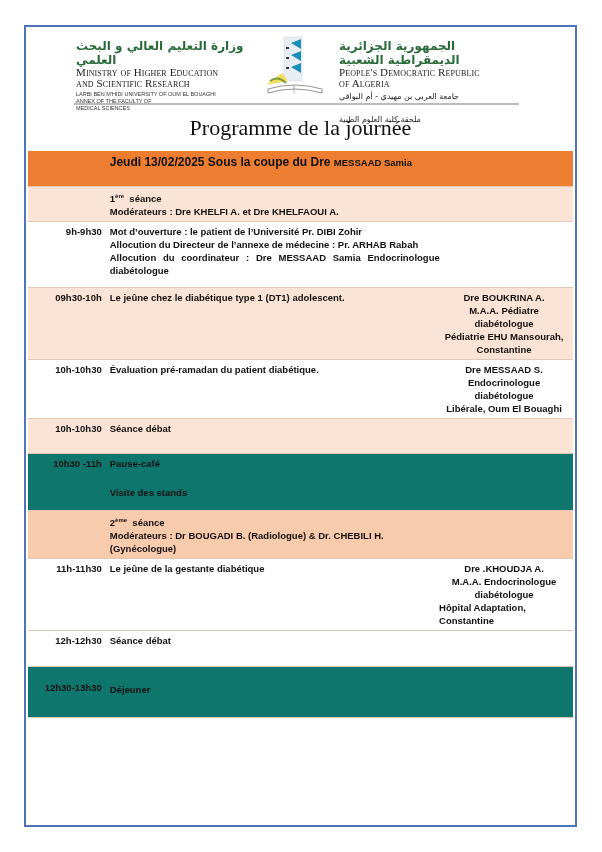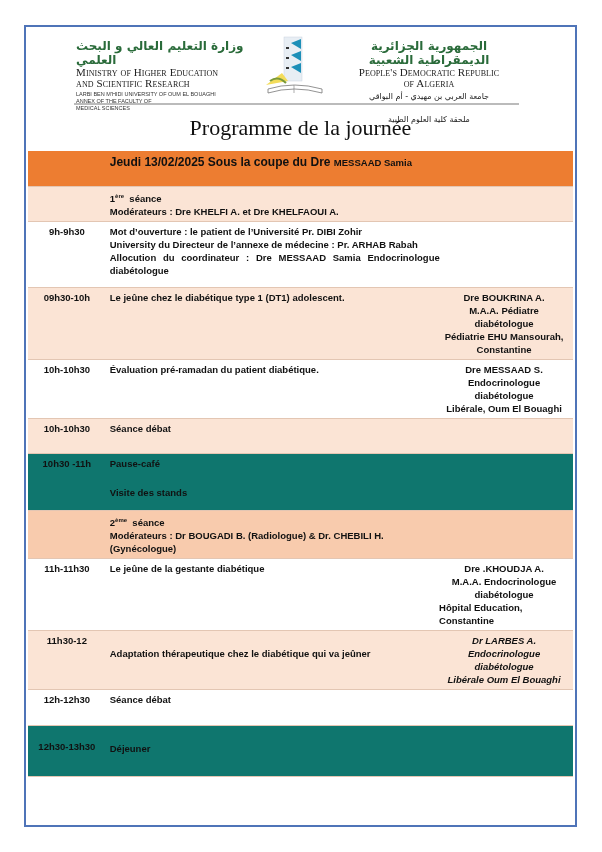--- a/index.html
+++ b/index.html
@@ -2,34 +2,34 @@
 <html><head>
 <meta charset="utf-8">
 <style>
   html, body { margin: 0; padding: 0; background: #ffffff; }
   body { width: 602px; height: 852px; position: relative; overflow: hidden;
          font-family: "Liberation Sans", "DejaVu Sans", sans-serif; color: #111; }
   .frame { position: absolute; left: 24px; top: 25px; width: 549px; height: 798px;
            border: 2px solid #4f74b8; background: #fff; }
   .header { position: absolute; left: 0; top: 0; width: 549px; height: 78px; }
   .hdr-left { position: absolute; left: 50px; top: 12px; width: 180px; }
-  .hdr-right { position: absolute; right: 56px; top: 12px; width: 180px; text-align: center; }
+  .hdr-right { position: absolute; right: 56px; top: 12px; width: 180px; text-align: left; }
   .arabic { font-family: "DejaVu Sans", sans-serif; color: #2a6b3a; font-size: 12px; line-height: 14px; font-weight: bold; }
   .arabic-right { font-family: "DejaVu Sans", sans-serif; color: #2a6b3a; font-size: 12px; line-height: 14px; font-weight: bold; direction: rtl; }
   .eng-main { font-family: "Liberation Serif", serif; font-variant: small-caps; font-size: 11px; line-height: 11px; color: #222; letter-spacing: 0.1px; }
   .eng-sub { font-size: 5.5px; line-height: 7px; color: #333; text-transform: uppercase; margin-top: 2px; }
   .ar-sub { font-family: "DejaVu Sans", sans-serif; font-size: 8px; line-height: 12px; color: #222; direction: rtl; margin-top: 2px; }
   .hdr-rule { position: absolute; left: 48px; right: 56px; top: 76px; height: 2px; background: #bbb; }
   .logo { position: absolute; left: 238px; top: 8px; width: 60px; height: 64px; }
   .title { position: absolute; left: 0; width: 549px; top: 88px; text-align: center;
            font-family: "Liberation Serif", serif; font-size: 22px; color: #111; }
   table.prog { position: absolute; left: 2px; top: 124px; width: 545px; border-collapse: collapse;
                font-size: 9.5px; font-weight: bold; }
   table.prog td { vertical-align: top; padding: 3px 4px; line-height: 13px; }
-  td.time { width: 70px; text-align: center; }
+  td.time { width: 70px; text-align: right; }
   td.topic { width: 322px; }
   td.speaker { width: 130px; text-align: center; }
   tr { border-bottom: 1px solid #e3c6b3; }
   .bg-orange { background: #ed7d31; padding-left: 34px; }
   .bg-peach { background: #fbe4d5; }
   .bg-peach2 { background: #f8cbad; }
   .bg-white { background: #ffffff; }
   .bg-blue { background: #0f766e; }
   .hdr-cell { font-size: 12px; }
   .hdr-cell .small { font-size: 9.5px; }
@@ -94,21 +94,21 @@
       <td colspan="2">
         <span>1</span><sup>ère</sup>&nbsp; <span>séance</span><br>
         <span>Modérateurs : Dre KHELFI A.  et Dre KHELFAOUI A.</span>
       </td>
     </tr>
 
     <tr class="bg-white" style="height:66px">
       <td class="time">9h-9h30</td>
       <td colspan="2">
         <div>Mot d’ouverture : le patient de l’Université Pr. DIBI Zohir</div>
-        <div>University du Directeur de l’annexe de médecine : Pr. ARHAB Rabah</div>
+        <div>Allocution du Directeur de l’annexe de médecine : Pr. ARHAB Rabah</div>
         <div style="width:330px; text-align:justify">Allocution du coordinateur : Dre MESSAAD Samia Endocrinologue diabétologue</div>
       </td>
     </tr>
 
     <tr class="bg-peach" style="height:68px">
       <td class="time">09h30-10h</td>
       <td class="topic">Le jeûne chez le diabétique type 1 (DT1)  adolescent.</td>
       <td class="speaker">
         <div>Dre BOUKRINA A.</div>
         <div>M.A.A.  Pédiatre</div>
@@ -151,38 +151,25 @@
       </td>
     </tr>
 
     <tr class="bg-white" style="height:72px">
       <td class="time">11h-11h30</td>
       <td class="topic">Le jeûne de la gestante diabétique</td>
       <td class="speaker">
         <div>Dre .KHOUDJA A.</div>
         <div>M.A.A. Endocrinologue</div>
         <div>diabétologue</div>
-        <div class="left">Hôpital Education,</div>
+        <div class="left">Hôpital Adaptation,</div>
         <div class="left">Constantine</div>
       </td>
     </tr>
 
-    <tr class="bg-peach" style="height:54px">
-      <td class="time">11h30-12</td>
-      <td class="topic">
-        <div style="height:13px"></div>
-        <div>Adaptation thérapeutique chez le diabétique qui va jeûner</div>
-      </td>
-      <td class="speaker italic">
-        <div>Dr LARBES A.</div>
-        <div>Endocrinologue</div>
-        <div>diabétologue</div>
-        <div>Libérale Oum El Bouaghi</div>
-      </td>
-    </tr>
 
     <tr class="bg-white" style="height:36px">
       <td class="time">12h-12h30</td>
       <td colspan="2">Séance débat</td>
     </tr>
 
     <tr class="bg-blue" style="height:51px">
       <td class="time" style="vertical-align:middle; padding-bottom:12px">12h30-13h30</td>
       <td colspan="2" style="vertical-align:middle; padding-bottom:8px">Déjeuner</td>
     </tr>

